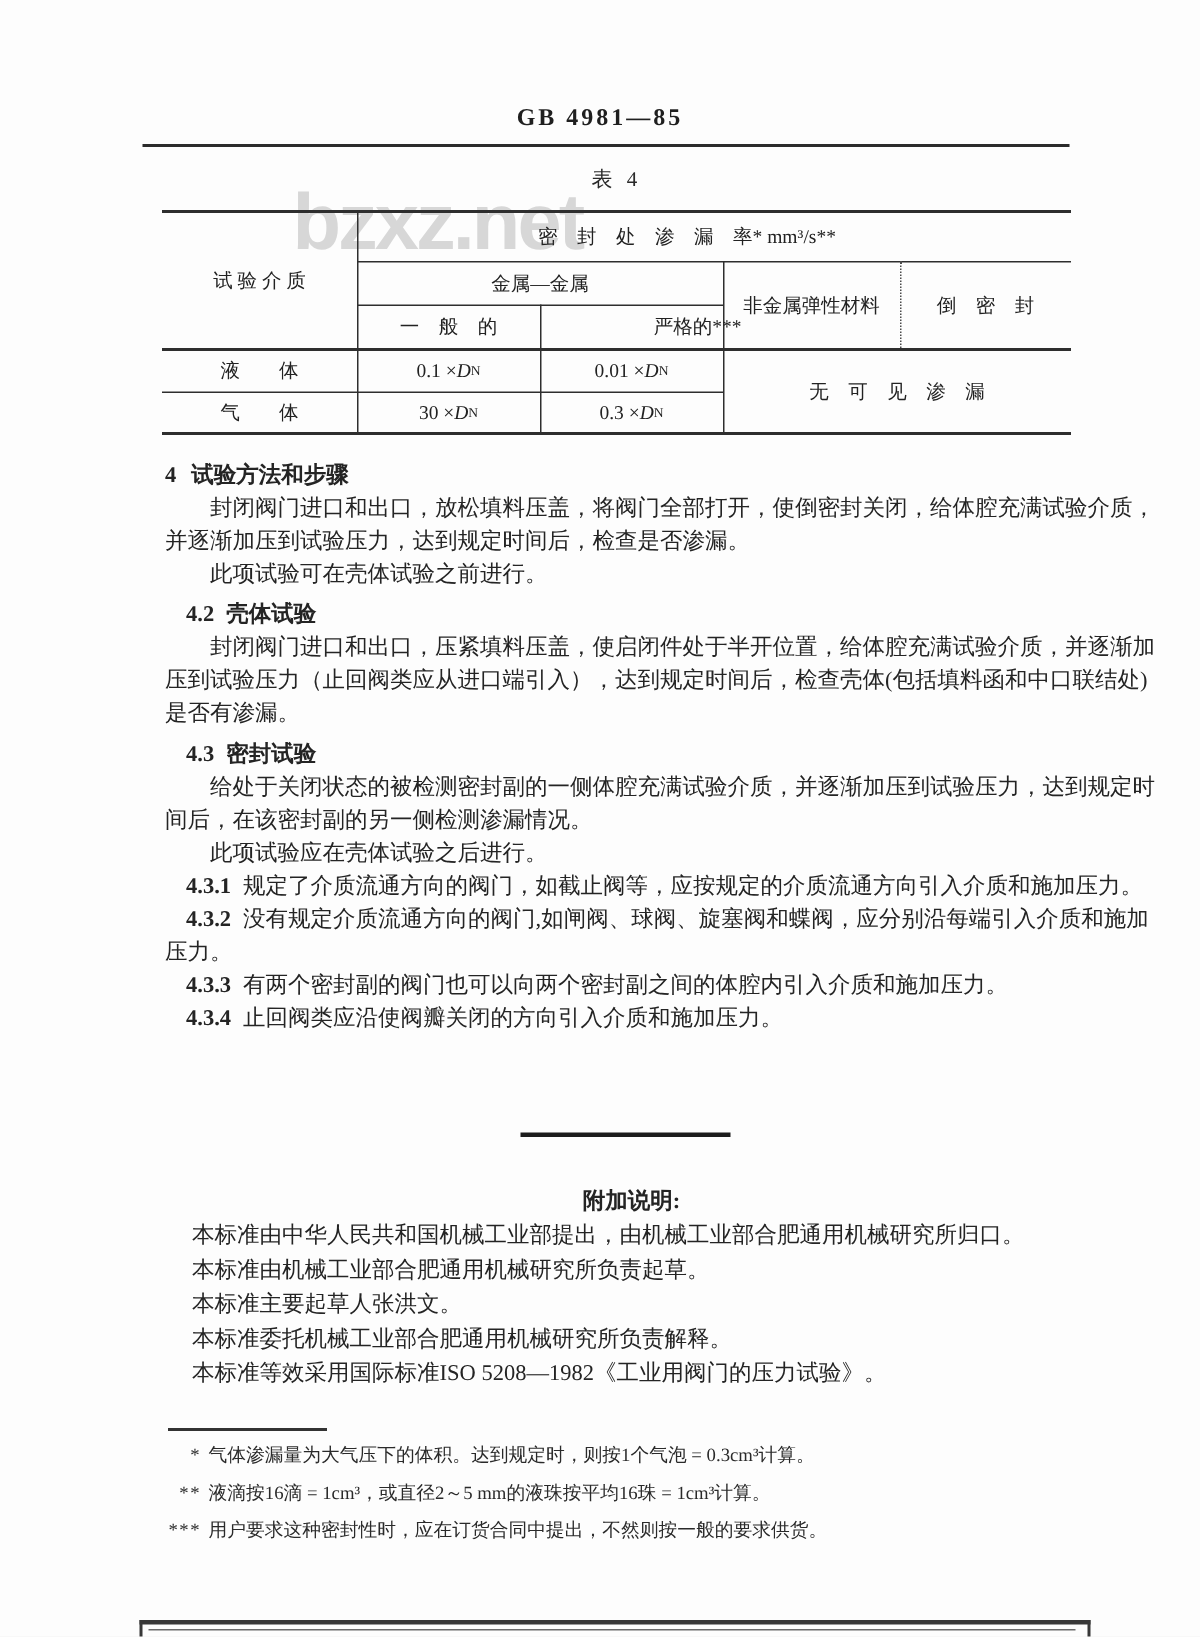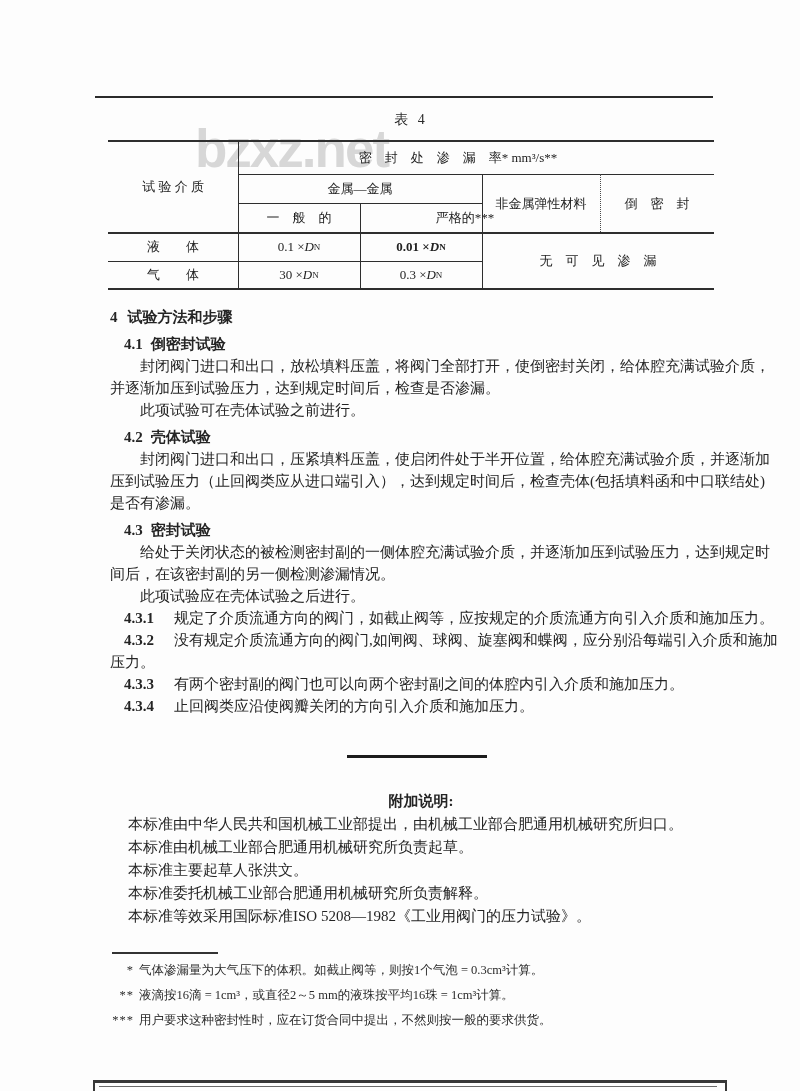--- a/index.html
+++ b/index.html
@@ -40,21 +40,21 @@
   
   .bodytxt{position:absolute;top:306px;left:110px;width:604px;z-index:2;font-size:15px;color:#242424;}
   .ln{height:22px;line-height:22px;white-space:nowrap;}
   .ln .num{font-weight:bold;margin-right:10px;}
   .h-main{font-weight:bold;}
   .h-sub{font-weight:bold;padding-left:14px;margin-top:5px;}
   .h-sub .num{margin-right:8px;}
   .p-first{padding-left:30px;}
   .p-cont{padding-left:0;}
   .clause{padding-left:14px;}
-  .clause .num{margin-right:20px;}
+  .clause .num{margin-right:8px;}
   
   .divider{position:absolute;top:755px;left:347px;width:140px;height:3px;background:#1c1c1c;}
   .notes{position:absolute;top:790px;left:128px;width:586px;font-size:15px;color:#242424;}
   .notes .nln{height:23px;line-height:23px;white-space:nowrap;}
   .notes .ntitle{font-weight:bold;text-align:center;}
   
   .fn-rule{position:absolute;top:952px;left:112px;width:106px;height:2px;background:#333;}
   .footnotes{position:absolute;top:958px;left:104px;width:610px;font-size:12.5px;color:#2a2a2a;}
   .fnln{height:25px;line-height:25px;display:flex;white-space:nowrap;}
   .fnmark{width:30px;text-align:right;padding-right:5px;letter-spacing:1px;}
@@ -63,20 +63,21 @@
     position:absolute;top:1080px;left:93px;width:630px;height:11px;
     border-top:3px solid #383838;border-left:2px solid #383838;border-right:2px solid #383838;
   }
   .bottom-inner{position:absolute;top:3px;left:4px;width:618px;height:1px;background:#6a6a6a;}
 </style>
 </head>
 <body>
 
 <div class="page">
 
+  <div class="std-code">GB 4981—85</div>
   <div class="top-rule"></div>
   <div class="tbl-caption">表 4</div>
 
   <div class="watermark">bzxz.net</div>
 
   <div class="tbl">
 
     <div class="tline" style="top:0;left:0;width:606px;height:2px;"></div>
     <div class="tline" style="top:148px;left:0;width:606px;height:2px;"></div>
     <div class="tline" style="top:34px;left:130px;width:476px;height:1px;"></div>
@@ -95,21 +96,21 @@
     <div class="cell" style="top:64px;left:252px;width:122px;height:28px;padding-left:44px;">严格的***</div>
     <div class="cell" style="top:35px;left:374px;width:118px;height:57px;">非金属弹性材料</div>
     <div class="cell" style="top:35px;left:492px;width:114px;height:57px;">倒　密　封</div>
 
     <div class="cell" style="top:93px;left:0;width:130px;height:28px;">液　　体</div>
     <div class="cell" style="top:93px;left:130px;width:122px;height:28px;">
       <span>0.1 × </span>
         <i>D</i>
         <sub>N</sub>
     </div>
-    <div class="cell" style="top:93px;left:252px;width:122px;height:28px;font-weight:bold;">
+    <div class="cell" style="top:93px;left:252px;width:122px;height:28px;">
       <span>0.01 × </span>
         <i>D</i>
         <sub>N</sub>
     </div>
 
     <div class="cell" style="top:122px;left:0;width:130px;height:26px;">气　　体</div>
     <div class="cell" style="top:122px;left:130px;width:122px;height:26px;">
       <span>30 × </span>
         <i>D</i>
         <sub>N</sub>
@@ -118,21 +119,20 @@
       <span>0.3 × </span>
         <i>D</i>
         <sub>N</sub>
     </div>
 
     <div class="cell" style="top:93px;left:374px;width:232px;height:55px;">无　可　见　渗　漏</div>
   </div>
 
   <div class="bodytxt">
     <div class="ln h-main"><span class="num">4</span><span>试验方法和步骤</span></div>
-    <div class="ln h-sub"><span class="num">4.1</span><span>倒密封试验</span></div>
     <div class="ln p-first">封闭阀门进口和出口，放松填料压盖，将阀门全部打开，使倒密封关闭，给体腔充满试验介质，</div>
     <div class="ln p-cont">并逐渐加压到试验压力，达到规定时间后，检查是否渗漏。</div>
     <div class="ln p-first">此项试验可在壳体试验之前进行。</div>
     <div class="ln h-sub"><span class="num">4.2</span><span>壳体试验</span></div>
     <div class="ln p-first">封闭阀门进口和出口，压紧填料压盖，使启闭件处于半开位置，给体腔充满试验介质，并逐渐加</div>
     <div class="ln p-cont">压到试验压力（止回阀类应从进口端引入），达到规定时间后，检查壳体(包括填料函和中口联结处)</div>
     <div class="ln p-cont">是否有渗漏。</div>
     <div class="ln h-sub"><span class="num">4.3</span><span>密封试验</span></div>
     <div class="ln p-first">给处于关闭状态的被检测密封副的一侧体腔充满试验介质，并逐渐加压到试验压力，达到规定时</div>
     <div class="ln p-cont">间后，在该密封副的另一侧检测渗漏情况。</div>
@@ -152,21 +152,21 @@
     <div class="nln">本标准由机械工业部合肥通用机械研究所负责起草。</div>
     <div class="nln">本标准主要起草人张洪文。</div>
     <div class="nln">本标准委托机械工业部合肥通用机械研究所负责解释。</div>
     <div class="nln">本标准等效采用国际标准ISO 5208—1982《工业用阀门的压力试验》。</div>
   </div>
 
   <div class="fn-rule"></div>
   <div class="footnotes">
     <div class="fnln">
         <span class="fnmark">*</span>
-        <span>气体渗漏量为大气压下的体积。如截止阀等，则按1个气泡 = 0.3cm³计算。</span>
+        <span>气体渗漏量为大气压下的体积。达到规定时，则按1个气泡 = 0.3cm³计算。</span>
       </div>
     <div class="fnln">
         <span class="fnmark">**</span>
         <span>液滴按16滴 = 1cm³，或直径2～5 mm的液珠按平均16珠 = 1cm³计算。</span>
       </div>
     <div class="fnln">
         <span class="fnmark">***</span>
         <span>用户要求这种密封性时，应在订货合同中提出，不然则按一般的要求供货。</span>
       </div>
   </div>

